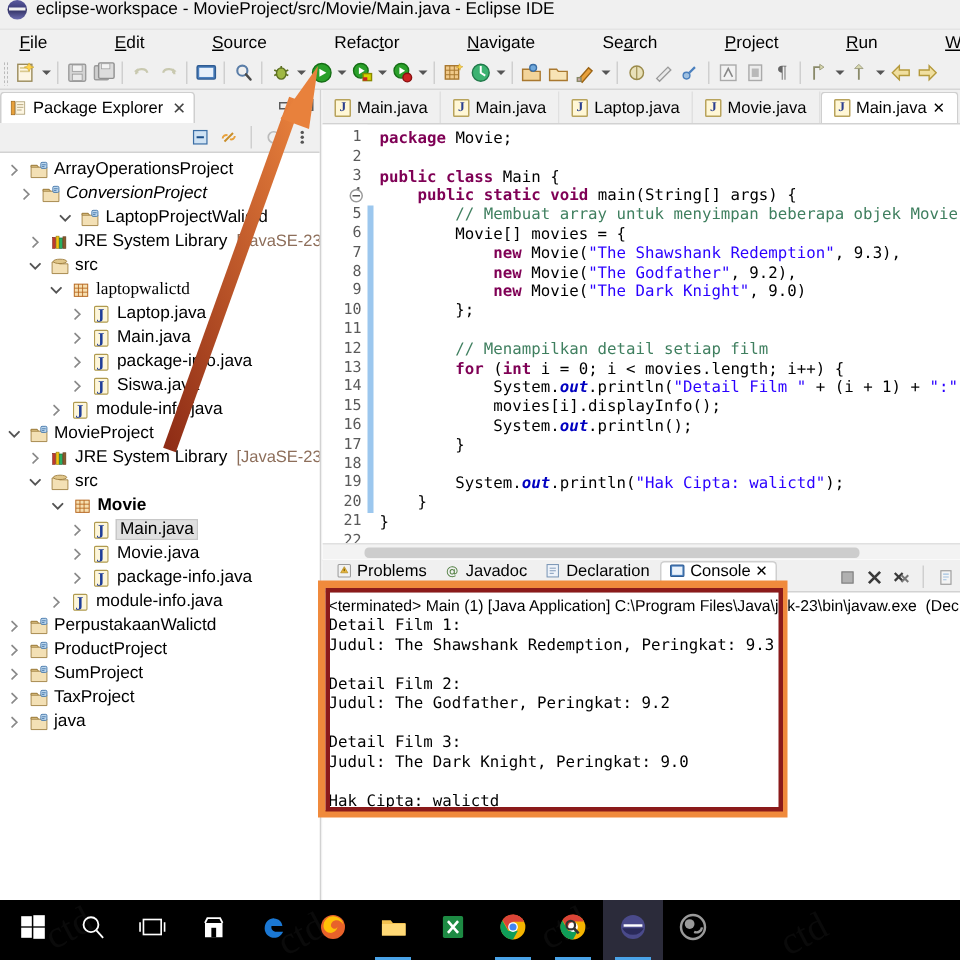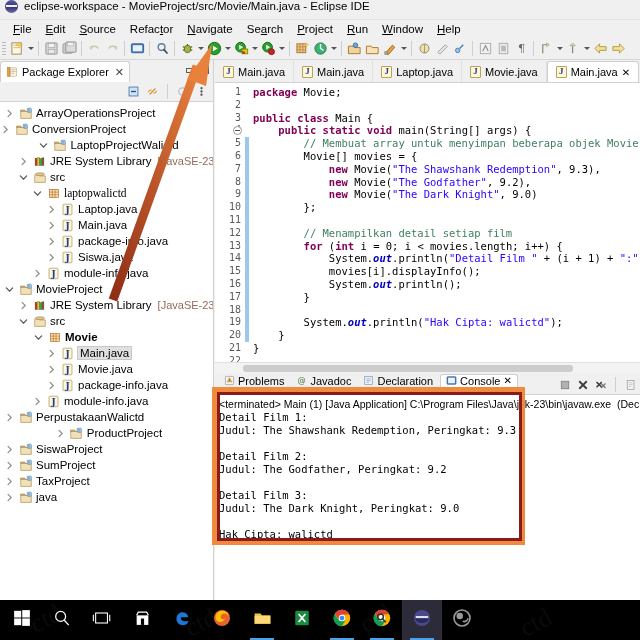--- a/index.html
+++ b/index.html
@@ -33,21 +33,21 @@
     background: #f0f0f0;
   }
   .titlebar-text {
     font-size: 11.5px; color: #000; white-space: nowrap;
   }
 
   
   .menubar {
     position: absolute; top: 20px; left: 0; width: 640px; height: 18px;
     background: #f0f0f0;
-    display: flex; align-items: center; padding-left: 6px;
+    display: flex; align-items: center; padding-left: 6px; gap: 31px;
   }
   .menu-item {
     font-size: 11.5px; color: #000; padding: 0 7px; cursor: default;
     white-space: nowrap;
   }
   .menu-item span.mn { text-decoration: underline; }
 
   
   .toolbar {
     position: absolute; top: 38px; left: 0; width: 640px; height: 22px;
@@ -518,21 +518,21 @@
           <span class="tico">
             <svg width="14" height="13" viewBox="0 0 16 16">
               <path d="M1.5 4h5l1 1.5h7V14H1.5z" fill="#f3e0b5" stroke="#9b7a3a" stroke-width=".7"></path>
               <path d="M1.5 4h5l1 1.5H1.5z" fill="#dfc68a" stroke="#9b7a3a" stroke-width=".7"></path>
               <rect x="9.5" y="1.5" width="5" height="5" rx="1" fill="#bdd7ee" stroke="#3b6ea5" stroke-width=".7"></rect>
               <path d="M10.5 3.5h3M10.5 5h2" stroke="#3b6ea5" stroke-width=".7"></path>
             </svg>
           </span>
           <span class="tlabel">ArrayOperationsProject</span>
         </div>
-        <div class="tnode" style="padding-left: 0;">
+        <div class="tnode" style="padding-left: 12px; font-style: italic;">
           <span class="twist">
             <svg width="9" height="9" viewBox="0 0 10 10">
               <path d="M3.4 1.5L6.9 5L3.4 8.5" stroke="#8a8a8a" stroke-width="1.3" fill="none" stroke-linecap="round"></path>
             </svg>
           </span>
           <span class="tico">
             <svg width="14" height="13" viewBox="0 0 16 16">
               <path d="M1.5 4h5l1 1.5h7V14H1.5z" fill="#f3e0b5" stroke="#9b7a3a" stroke-width=".7"></path>
               <path d="M1.5 4h5l1 1.5H1.5z" fill="#dfc68a" stroke="#9b7a3a" stroke-width=".7"></path>
               <rect x="9.5" y="1.5" width="5" height="5" rx="1" fill="#bdd7ee" stroke="#3b6ea5" stroke-width=".7"></rect>
@@ -798,51 +798,35 @@
           <span class="tico">
             <svg width="14" height="13" viewBox="0 0 16 16">
               <path d="M1.5 4h5l1 1.5h7V14H1.5z" fill="#f3e0b5" stroke="#9b7a3a" stroke-width=".7"></path>
               <path d="M1.5 4h5l1 1.5H1.5z" fill="#dfc68a" stroke="#9b7a3a" stroke-width=".7"></path>
               <rect x="9.5" y="1.5" width="5" height="5" rx="1" fill="#bdd7ee" stroke="#3b6ea5" stroke-width=".7"></rect>
               <path d="M10.5 3.5h3M10.5 5h2" stroke="#3b6ea5" stroke-width=".7"></path>
             </svg>
           </span>
           <span class="tlabel">PerpustakaanWalictd</span>
         </div>
-        <div class="tnode" style="padding-left: 4px; justify-content: center;">
+        <div class="tnode" style="padding-left: 4px;">
           <span class="twist">
             <svg width="9" height="9" viewBox="0 0 10 10">
               <path d="M3.4 1.5L6.9 5L3.4 8.5" stroke="#8a8a8a" stroke-width="1.3" fill="none" stroke-linecap="round"></path>
             </svg>
           </span>
           <span class="tico">
             <svg width="14" height="13" viewBox="0 0 16 16">
               <path d="M1.5 4h5l1 1.5h7V14H1.5z" fill="#f3e0b5" stroke="#9b7a3a" stroke-width=".7"></path>
               <path d="M1.5 4h5l1 1.5H1.5z" fill="#dfc68a" stroke="#9b7a3a" stroke-width=".7"></path>
               <rect x="9.5" y="1.5" width="5" height="5" rx="1" fill="#bdd7ee" stroke="#3b6ea5" stroke-width=".7"></rect>
               <path d="M10.5 3.5h3M10.5 5h2" stroke="#3b6ea5" stroke-width=".7"></path>
             </svg>
           </span>
           <span class="tlabel">ProductProject</span>
-        </div>
-        <div class="tnode" style="padding-left: 4px;">
-          <span class="twist">
-            <svg width="9" height="9" viewBox="0 0 10 10">
-              <path d="M3.4 1.5L6.9 5L3.4 8.5" stroke="#8a8a8a" stroke-width="1.3" fill="none" stroke-linecap="round"></path>
-            </svg>
-          </span>
-          <span class="tico">
-            <svg width="14" height="13" viewBox="0 0 16 16">
-              <path d="M1.5 4h5l1 1.5h7V14H1.5z" fill="#f3e0b5" stroke="#9b7a3a" stroke-width=".7"></path>
-              <path d="M1.5 4h5l1 1.5H1.5z" fill="#dfc68a" stroke="#9b7a3a" stroke-width=".7"></path>
-              <rect x="9.5" y="1.5" width="5" height="5" rx="1" fill="#bdd7ee" stroke="#3b6ea5" stroke-width=".7"></rect>
-              <path d="M10.5 3.5h3M10.5 5h2" stroke="#3b6ea5" stroke-width=".7"></path>
-            </svg>
-          </span>
-          <span class="tlabel">SiswaProject</span>
         </div>
         <div class="tnode" style="padding-left: 4px;">
           <span class="twist">
             <svg width="9" height="9" viewBox="0 0 10 10">
               <path d="M3.4 1.5L6.9 5L3.4 8.5" stroke="#8a8a8a" stroke-width="1.3" fill="none" stroke-linecap="round"></path>
             </svg>
           </span>
           <span class="tico">
             <svg width="14" height="13" viewBox="0 0 16 16">
               <path d="M1.5 4h5l1 1.5h7V14H1.5z" fill="#f3e0b5" stroke="#9b7a3a" stroke-width=".7"></path>

